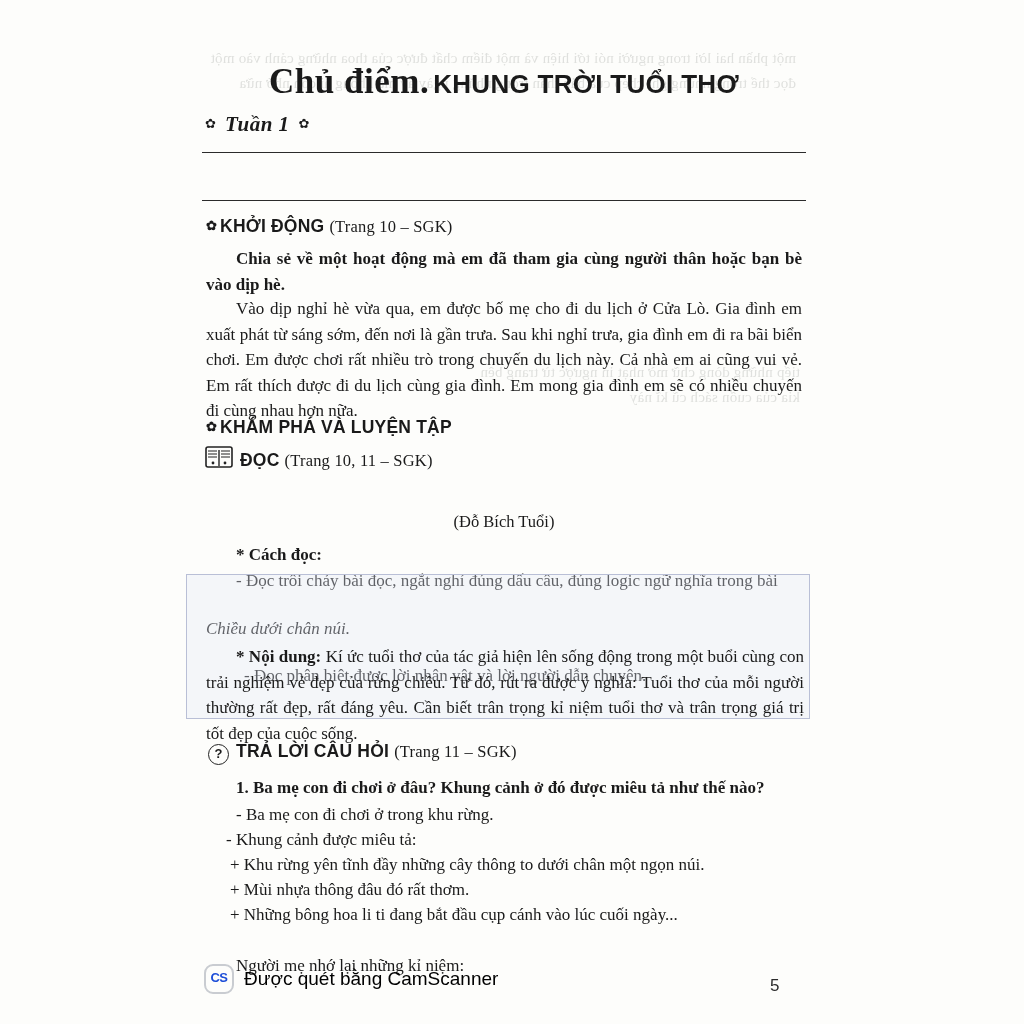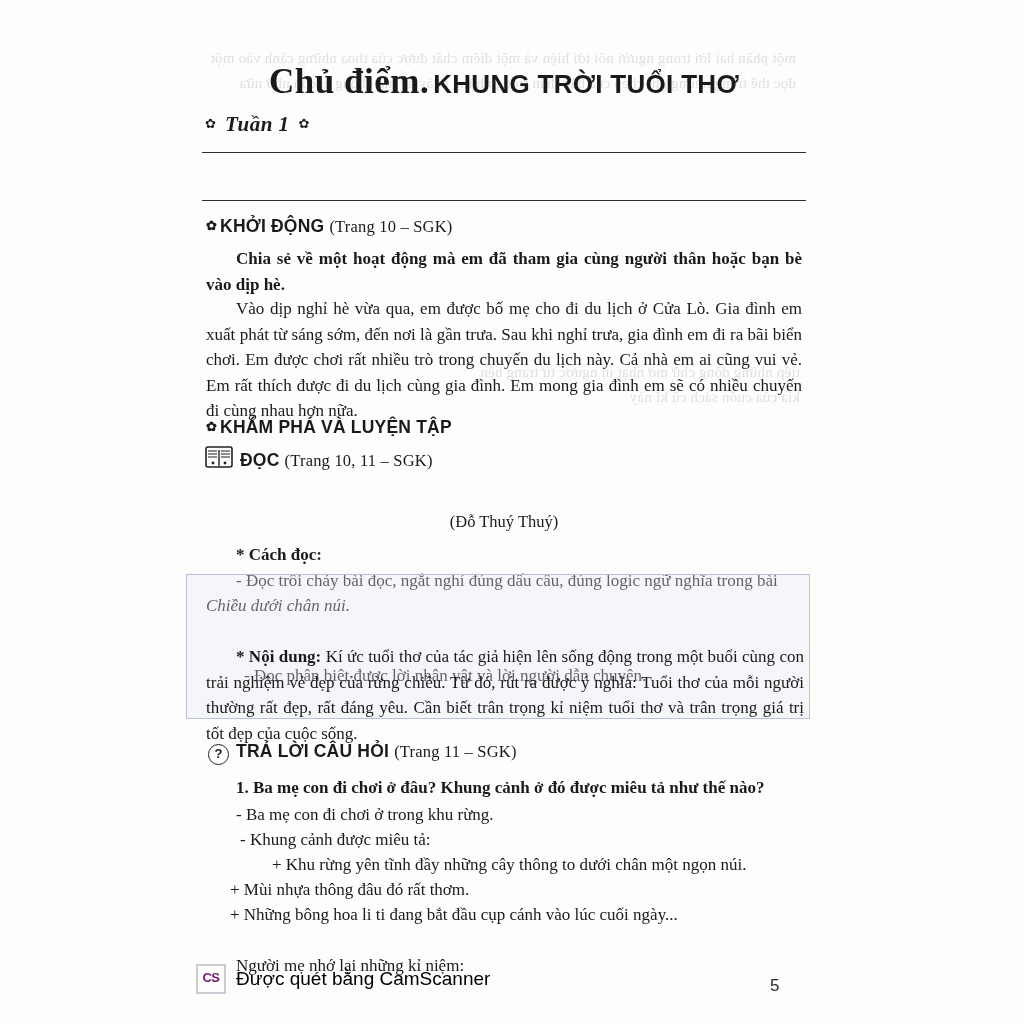--- a/index.html
+++ b/index.html
@@ -132,21 +132,21 @@
   .para {
     position: absolute;
     width: 596px;
     font-size: 17px;
     line-height: 25.5px;
     text-align: justify;
     text-justify: inter-word;
   }
   .para.bold { font-weight: bold; }
   .indent { text-indent: 30px; }
-  .italic { font-style: italic; }
+  .italic { font-style: italic; margin-top: 23px; }
 
   .centered {
     position: absolute;
     width: 616px;
     text-align: center;
     font-size: 17.5px;
   }
   .poem-title {
     font-family: "Liberation Sans", sans-serif;
     font-size: 18px;
@@ -190,28 +190,29 @@
     top: 964px;
     display: flex;
     align-items: center;
     gap: 10px;
     user-select: none;
   }
   .cs-logo {
     width: 26px;
     height: 26px;
     border: 2px solid #c9ccd1;
-    border-radius: 0;
-    color: #701a75;
+    border-radius: 9px;
+    color: #1d4ed8;
     font-family: "Liberation Sans", sans-serif;
     font-size: 13px;
     font-weight: bold;
     line-height: 24px;
     text-align: center;
     letter-spacing: -0.5px;
+    margin-left: 8px;
   }
   .wm-text {
     color: #000000;
     font-family: "Liberation Sans", sans-serif;
     font-size: 19px;
   }
   .page-num {
     position: absolute;
     left: 770px;
     top: 976px;
@@ -261,21 +262,21 @@
       <path d="M4 7 L13 7 M4 10 L13 10 M4 13 L13 13 M17 7 L26 7 M17 10 L26 10 M17 13 L26 13" stroke="#222" stroke-width="1.1"></path>
       <circle cx="9" cy="19" r="1.4" fill="#222"></circle>
       <circle cx="21" cy="19" r="1.4" fill="#222"></circle>
     </svg>
 
     <div class="sec-head" style="left:44px; top:410px;">
       <span>ĐỌC</span>
       <span class="pageref">(Trang 10, 11 – SGK)</span>
     </div>
 
-    <div class="centered poem-author" style="top:472px;">(Đỗ Thuý Thuý)</div>
+    <div class="centered poem-author" style="top:472px;">(Đỗ Bích Tuổi)</div>
 
     <div class="para bold indent" style="left:10px; top:502px;">* Cách đọc:</div>
 
     <div class="para indent" style="left:10px; top:528px;">- Đọc trôi chảy bài đọc, ngắt nghỉ đúng dấu câu, đúng logic ngữ nghĩa trong bài</div>
     <div class="para italic" style="left:10px; top:553px;">Chiều dưới chân núi.</div>
     <div class="para indent" style="left:18px; top:578px;margin-top:45px;">- Đọc phân biệt được lời nhân vật và lời người dẫn chuyện.</div>
 
     <div class="hl-box"></div>
 
     <div class="para indent" style="left:10px; top:604px; width:598px;">
@@ -284,22 +285,22 @@
     </div>
 
     <div class="q-icon" style="left:12px; top:704px;">?</div>
     <div class="sec-head" style="left:40px; top:701px;">
       <span>TRẢ LỜI CÂU HỎI</span>
       <span class="pageref">(Trang 11 – SGK)</span>
     </div>
 
     <div class="para bold indent" style="left:10px; top:735px;">1. Ba mẹ con đi chơi ở đâu? Khung cảnh ở đó được miêu tả như thế nào?</div>
     <div class="para indent" style="left:10px; top:762px;">- Ba mẹ con đi chơi ở trong khu rừng.</div>
-    <div class="para indent" style="left:14px; top:787px;">- Khung cảnh được miêu tả:</div>
-    <div class="para" style="left:34px; top:812px;margin-left:42px;">+ Khu rừng yên tĩnh đầy những cây thông to dưới chân một ngọn núi.</div>
+    <div class="para indent" style="left:0; top:787px;">- Khung cảnh được miêu tả:</div>
+    <div class="para" style="left:34px; top:812px;">+ Khu rừng yên tĩnh đầy những cây thông to dưới chân một ngọn núi.</div>
     <div class="para" style="left:34px; top:837px;">+ Mùi nhựa thông đâu đó rất thơm.</div>
     <div class="para" style="left:34px; top:862px;">+ Những bông hoa li ti đang bắt đầu cụp cánh vào lúc cuối ngày...</div>
 
     <div class="para indent" style="left:10px; top:913px;">Người mẹ nhớ lại những kỉ niệm:</div>
 
   </div>
 
   <div class="watermark">
     <div class="cs-logo">CS</div>
     <div class="wm-text">Được quét bằng CamScanner</div>

